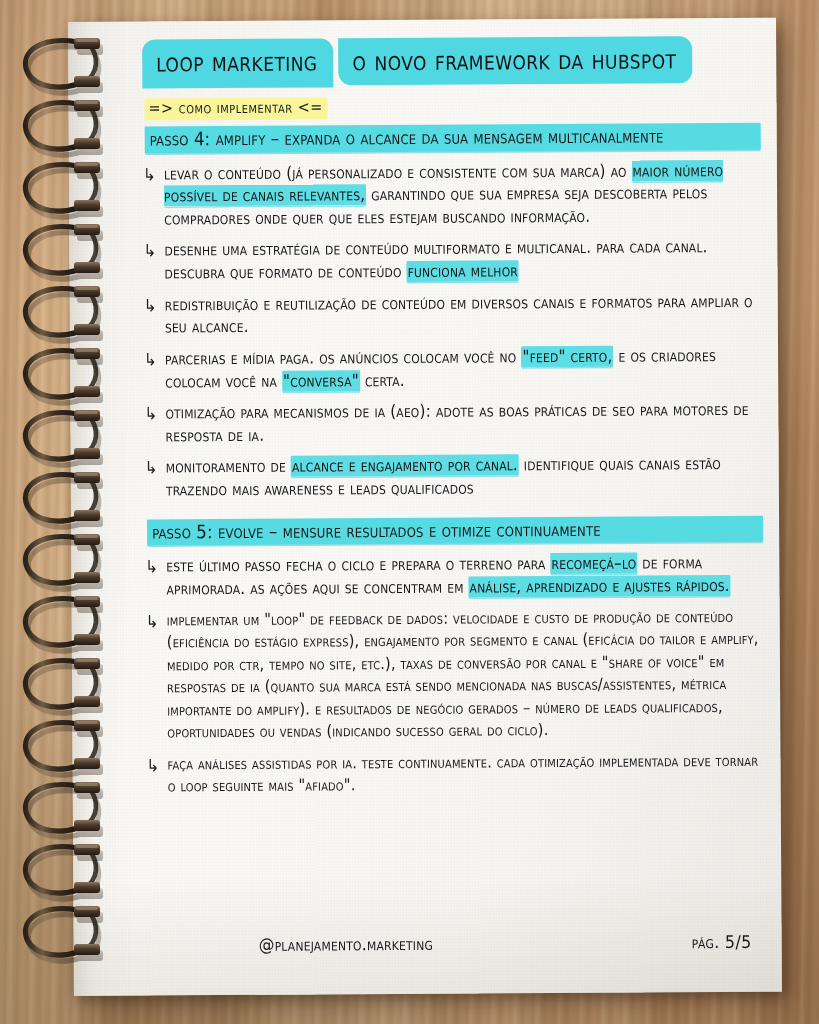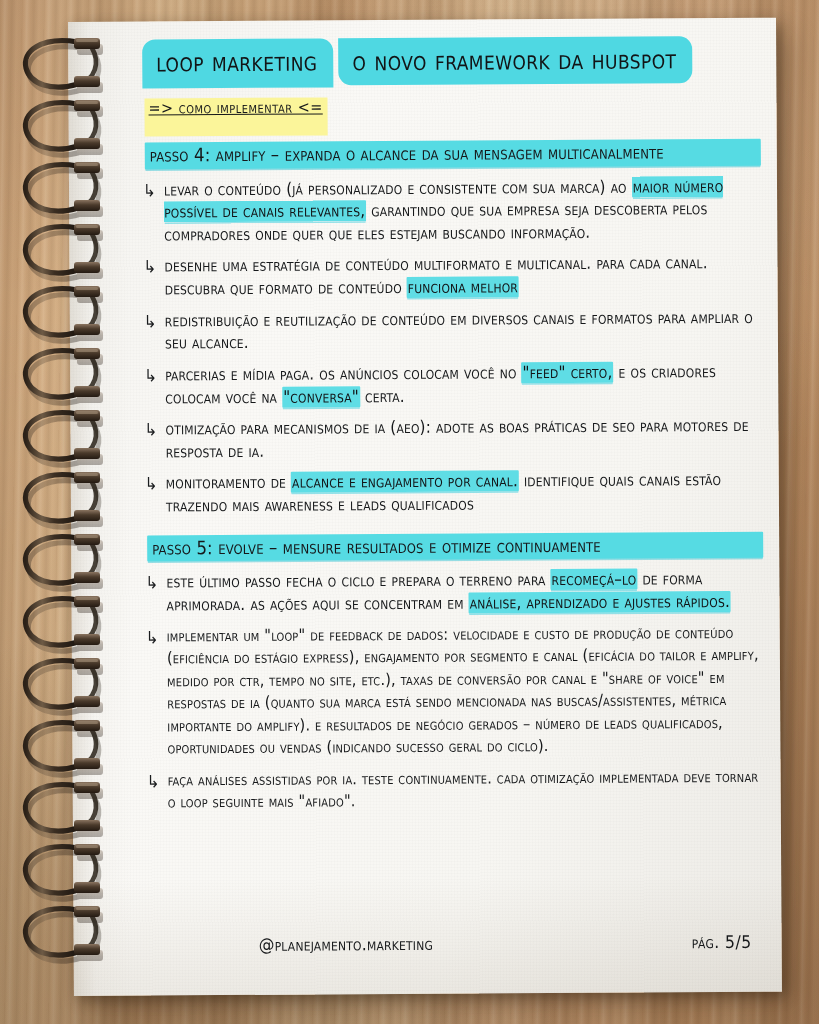--- a/index.html
+++ b/index.html
@@ -109,25 +109,24 @@
   #title1 { border-radius: 13px 13px 0 0; position: relative; z-index: 2; padding-bottom: 13px; margin-bottom: -6px; }
   #title2 { border-radius: 0 13px 13px 13px; position: relative; z-index: 1; }
 
   
   #subhead-wrap { margin: 12px 0 6px 40px; }
   .yellow-hl {
     display: inline-block;
     background: #fbf59a;
     font-size: 16px;
     line-height: 1.05;
-    padding: 2px 5px 19px 4px;
+    padding: 2px 5px 3px 4px;
     font-variant: small-caps;
     text-transform: lowercase;
     letter-spacing: 0.5px;
-    text-decoration: underline;
   }
 
   
   .step-head {
     display: block;
     background: #56dbe3;
     font-size: 18.5px;
     line-height: 1.18;
     padding: 2px 4px 3px 5px;
     margin: 6px 0 4px 40px;

